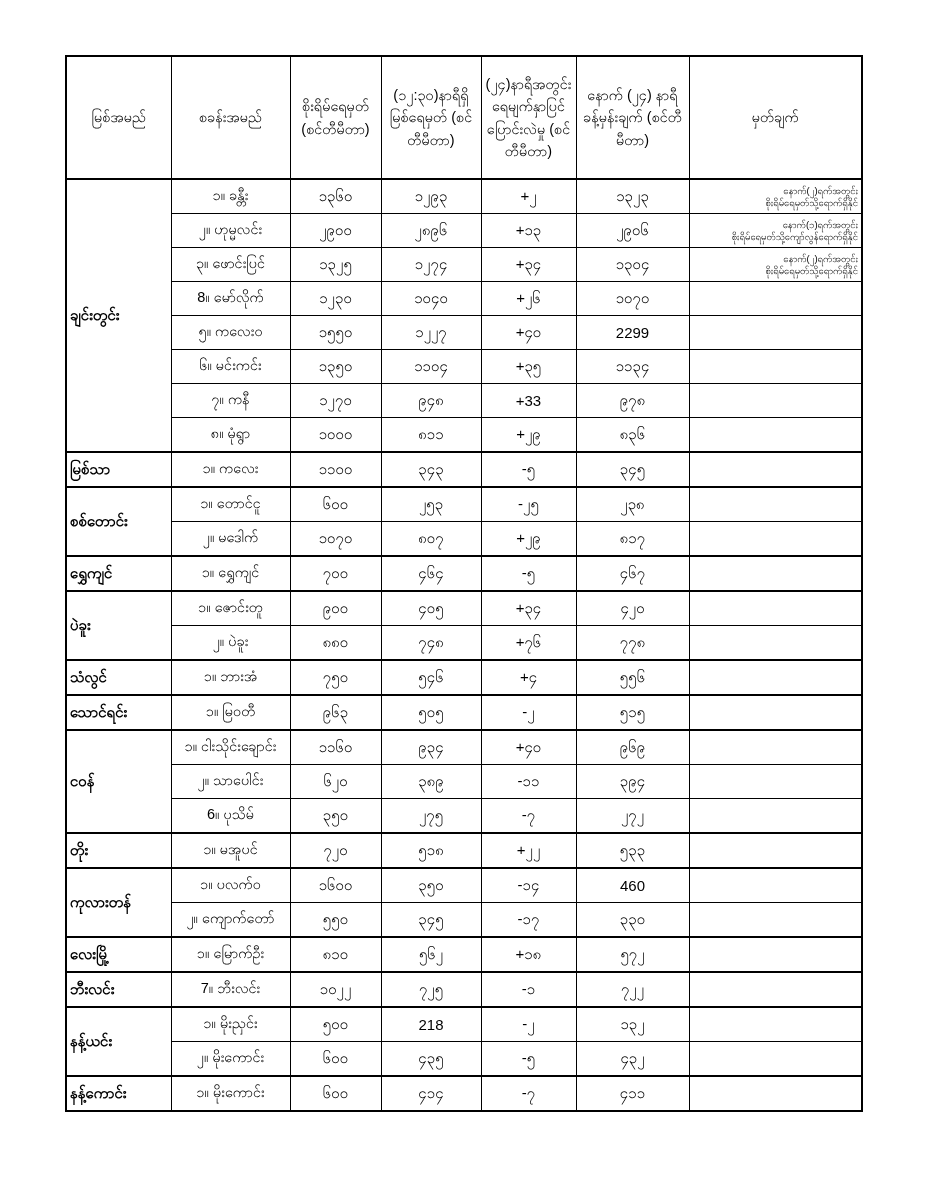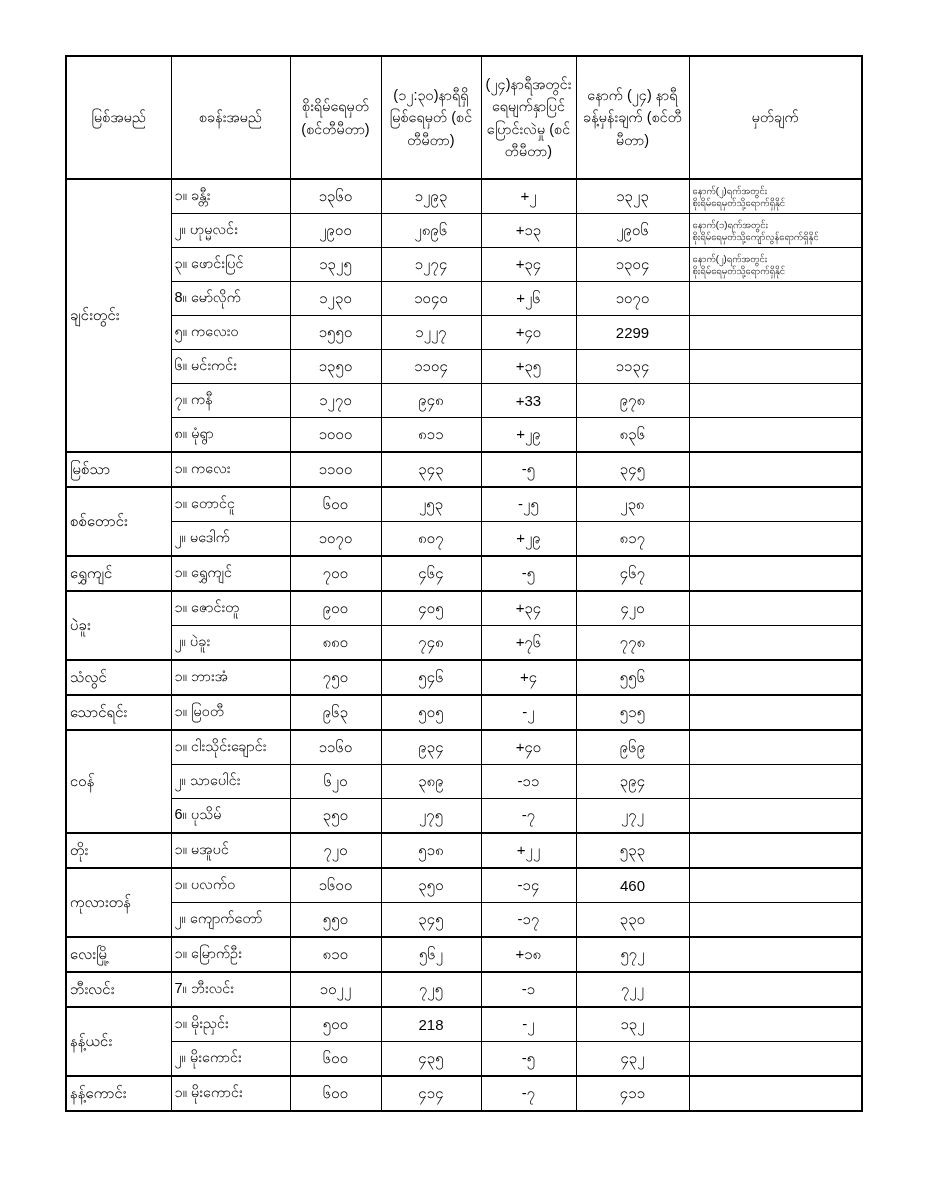--- a/index.html
+++ b/index.html
@@ -41,36 +41,36 @@
   }
   tbody td {
     height: 33px;
     font-size: 14.5px;
     vertical-align: middle;
   }
   tbody tr.group-start td {
     border-top: 2px solid #000000;
   }
   td.river {
-    font-weight: normal;
+    font-weight: bold;
     text-align: left;
     padding-left: 5px;
     font-size: 15px;
   }
   td.station {
-    text-align: left;
+    text-align: center;
     padding-left: 6px;
     white-space: nowrap;
   }
   td.num {
     text-align: center;
     font-size: 15px;
   }
   td.remark {
-    text-align: left;
+    text-align: right;
     font-size: 9.5px;
     line-height: 1.25;
     white-space: pre-line;
     padding: 1px 2px;
   }
 </style>
 </head>
 <body>
 
 <div class="page">

